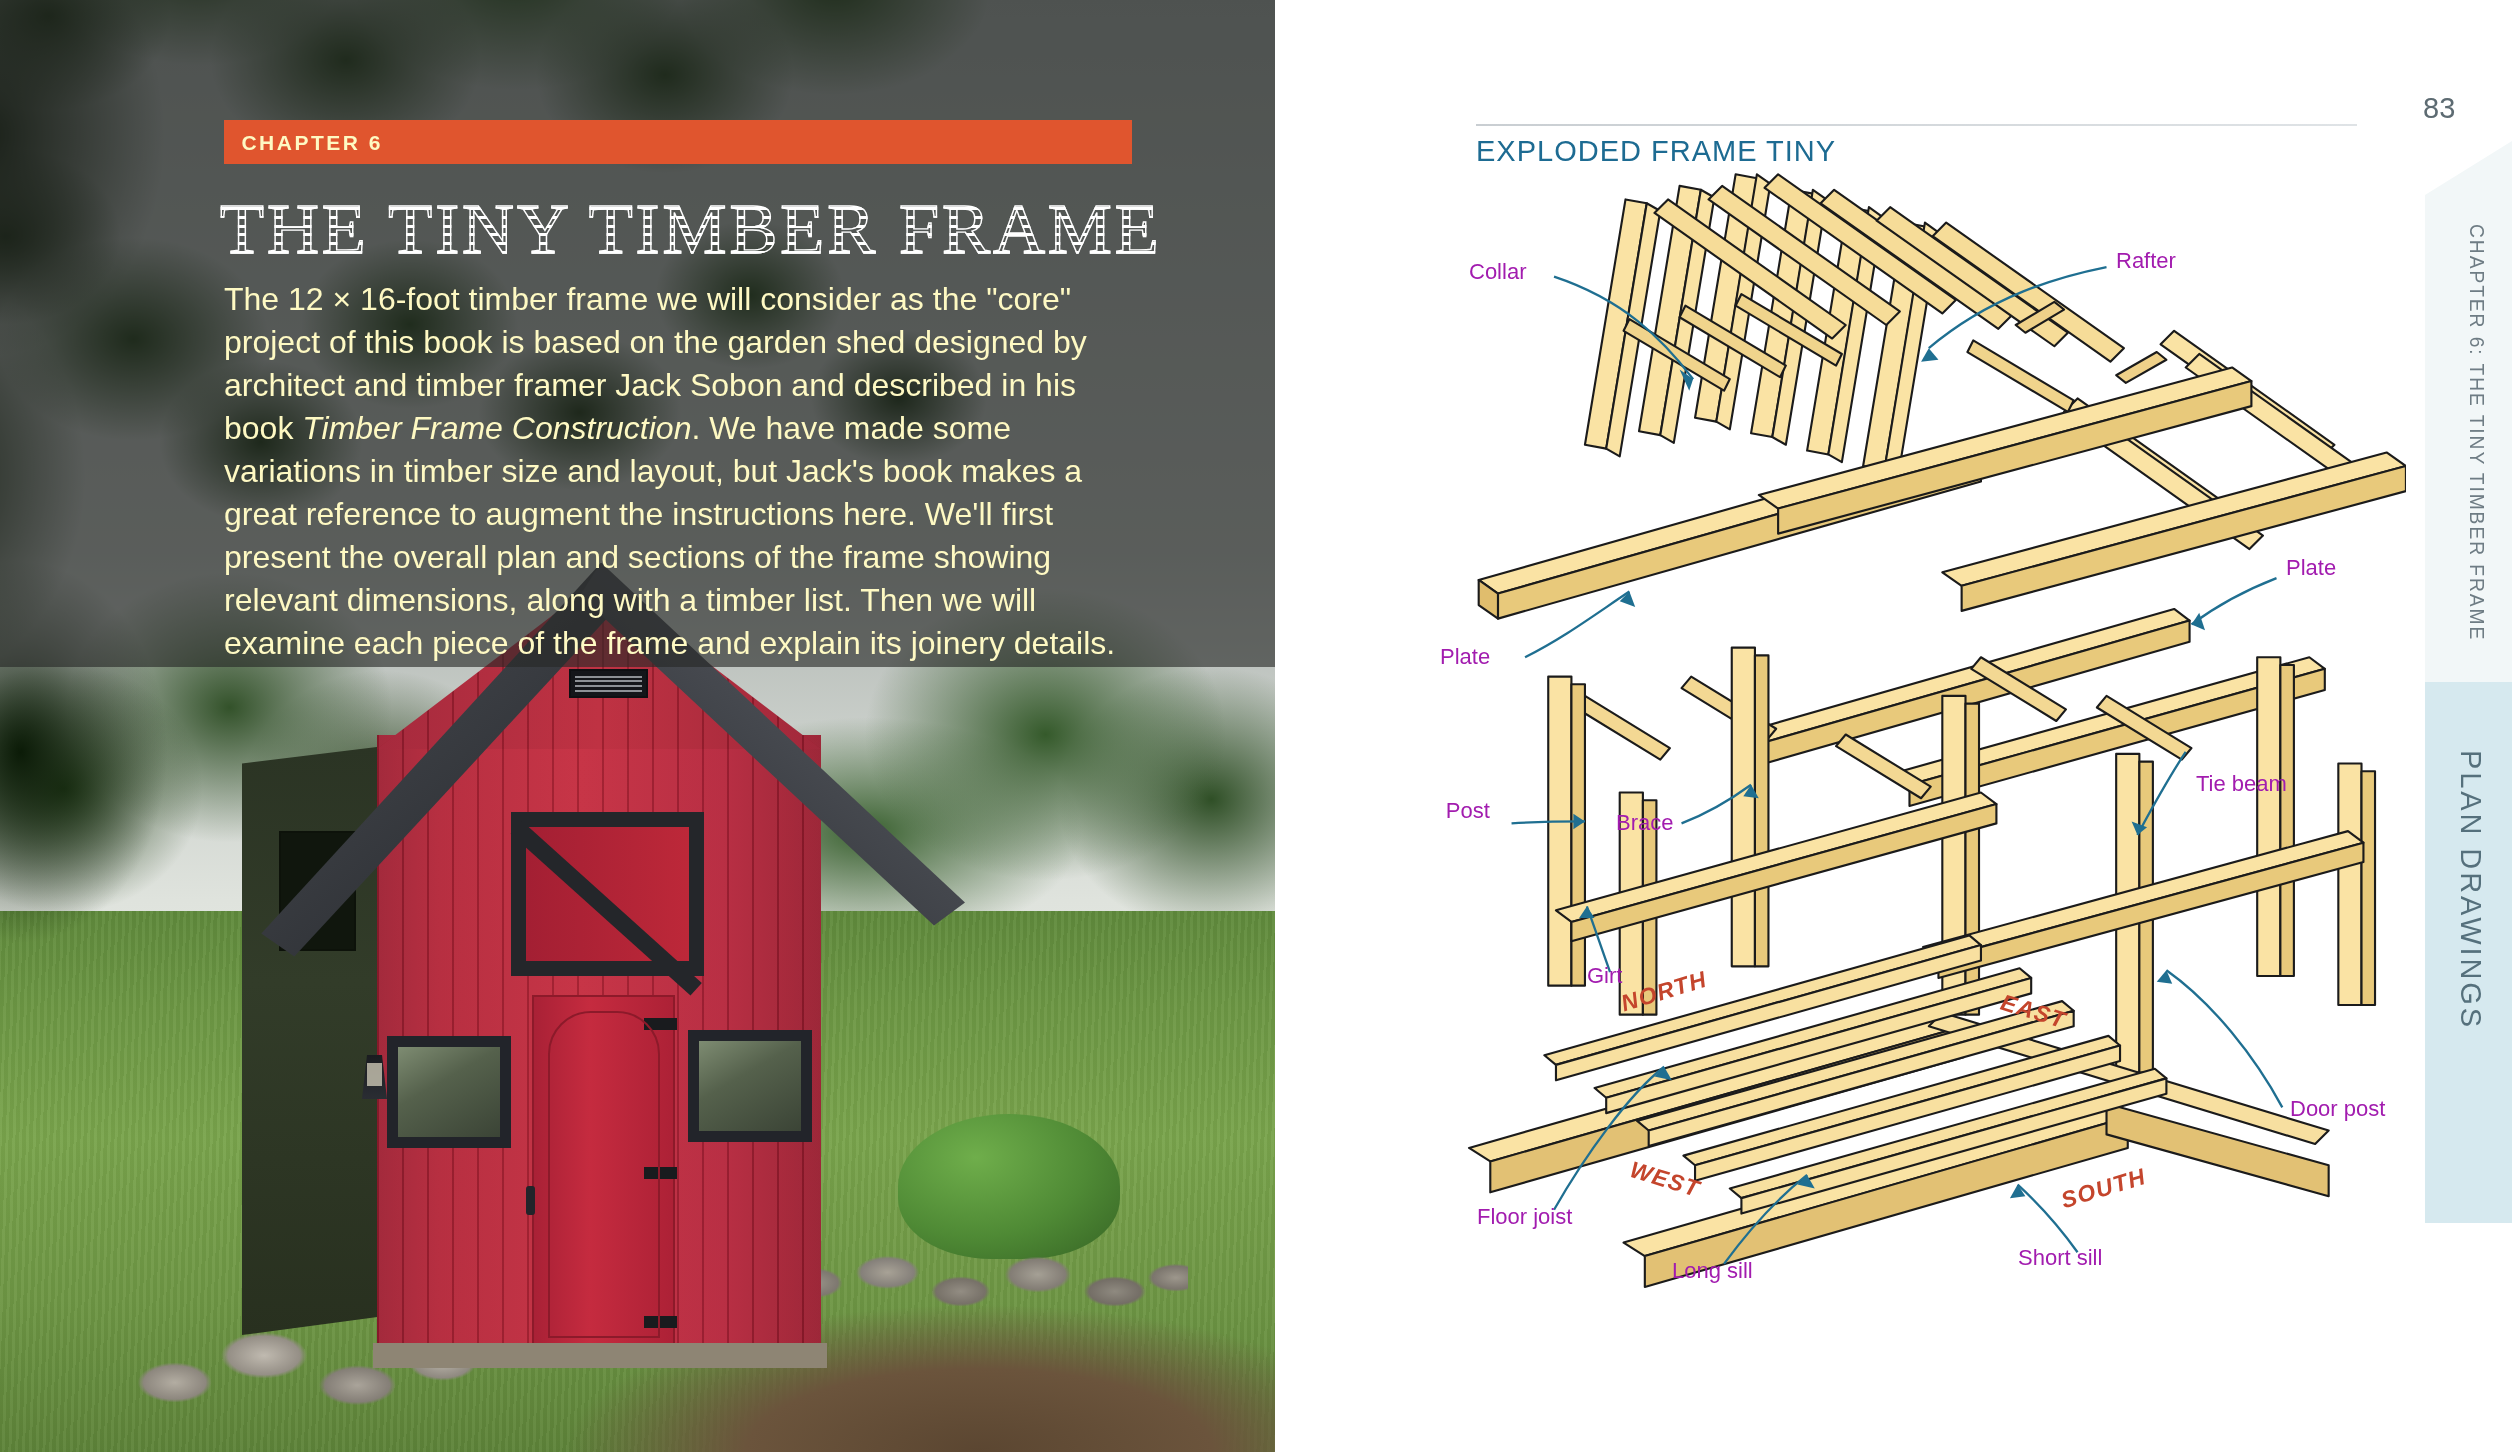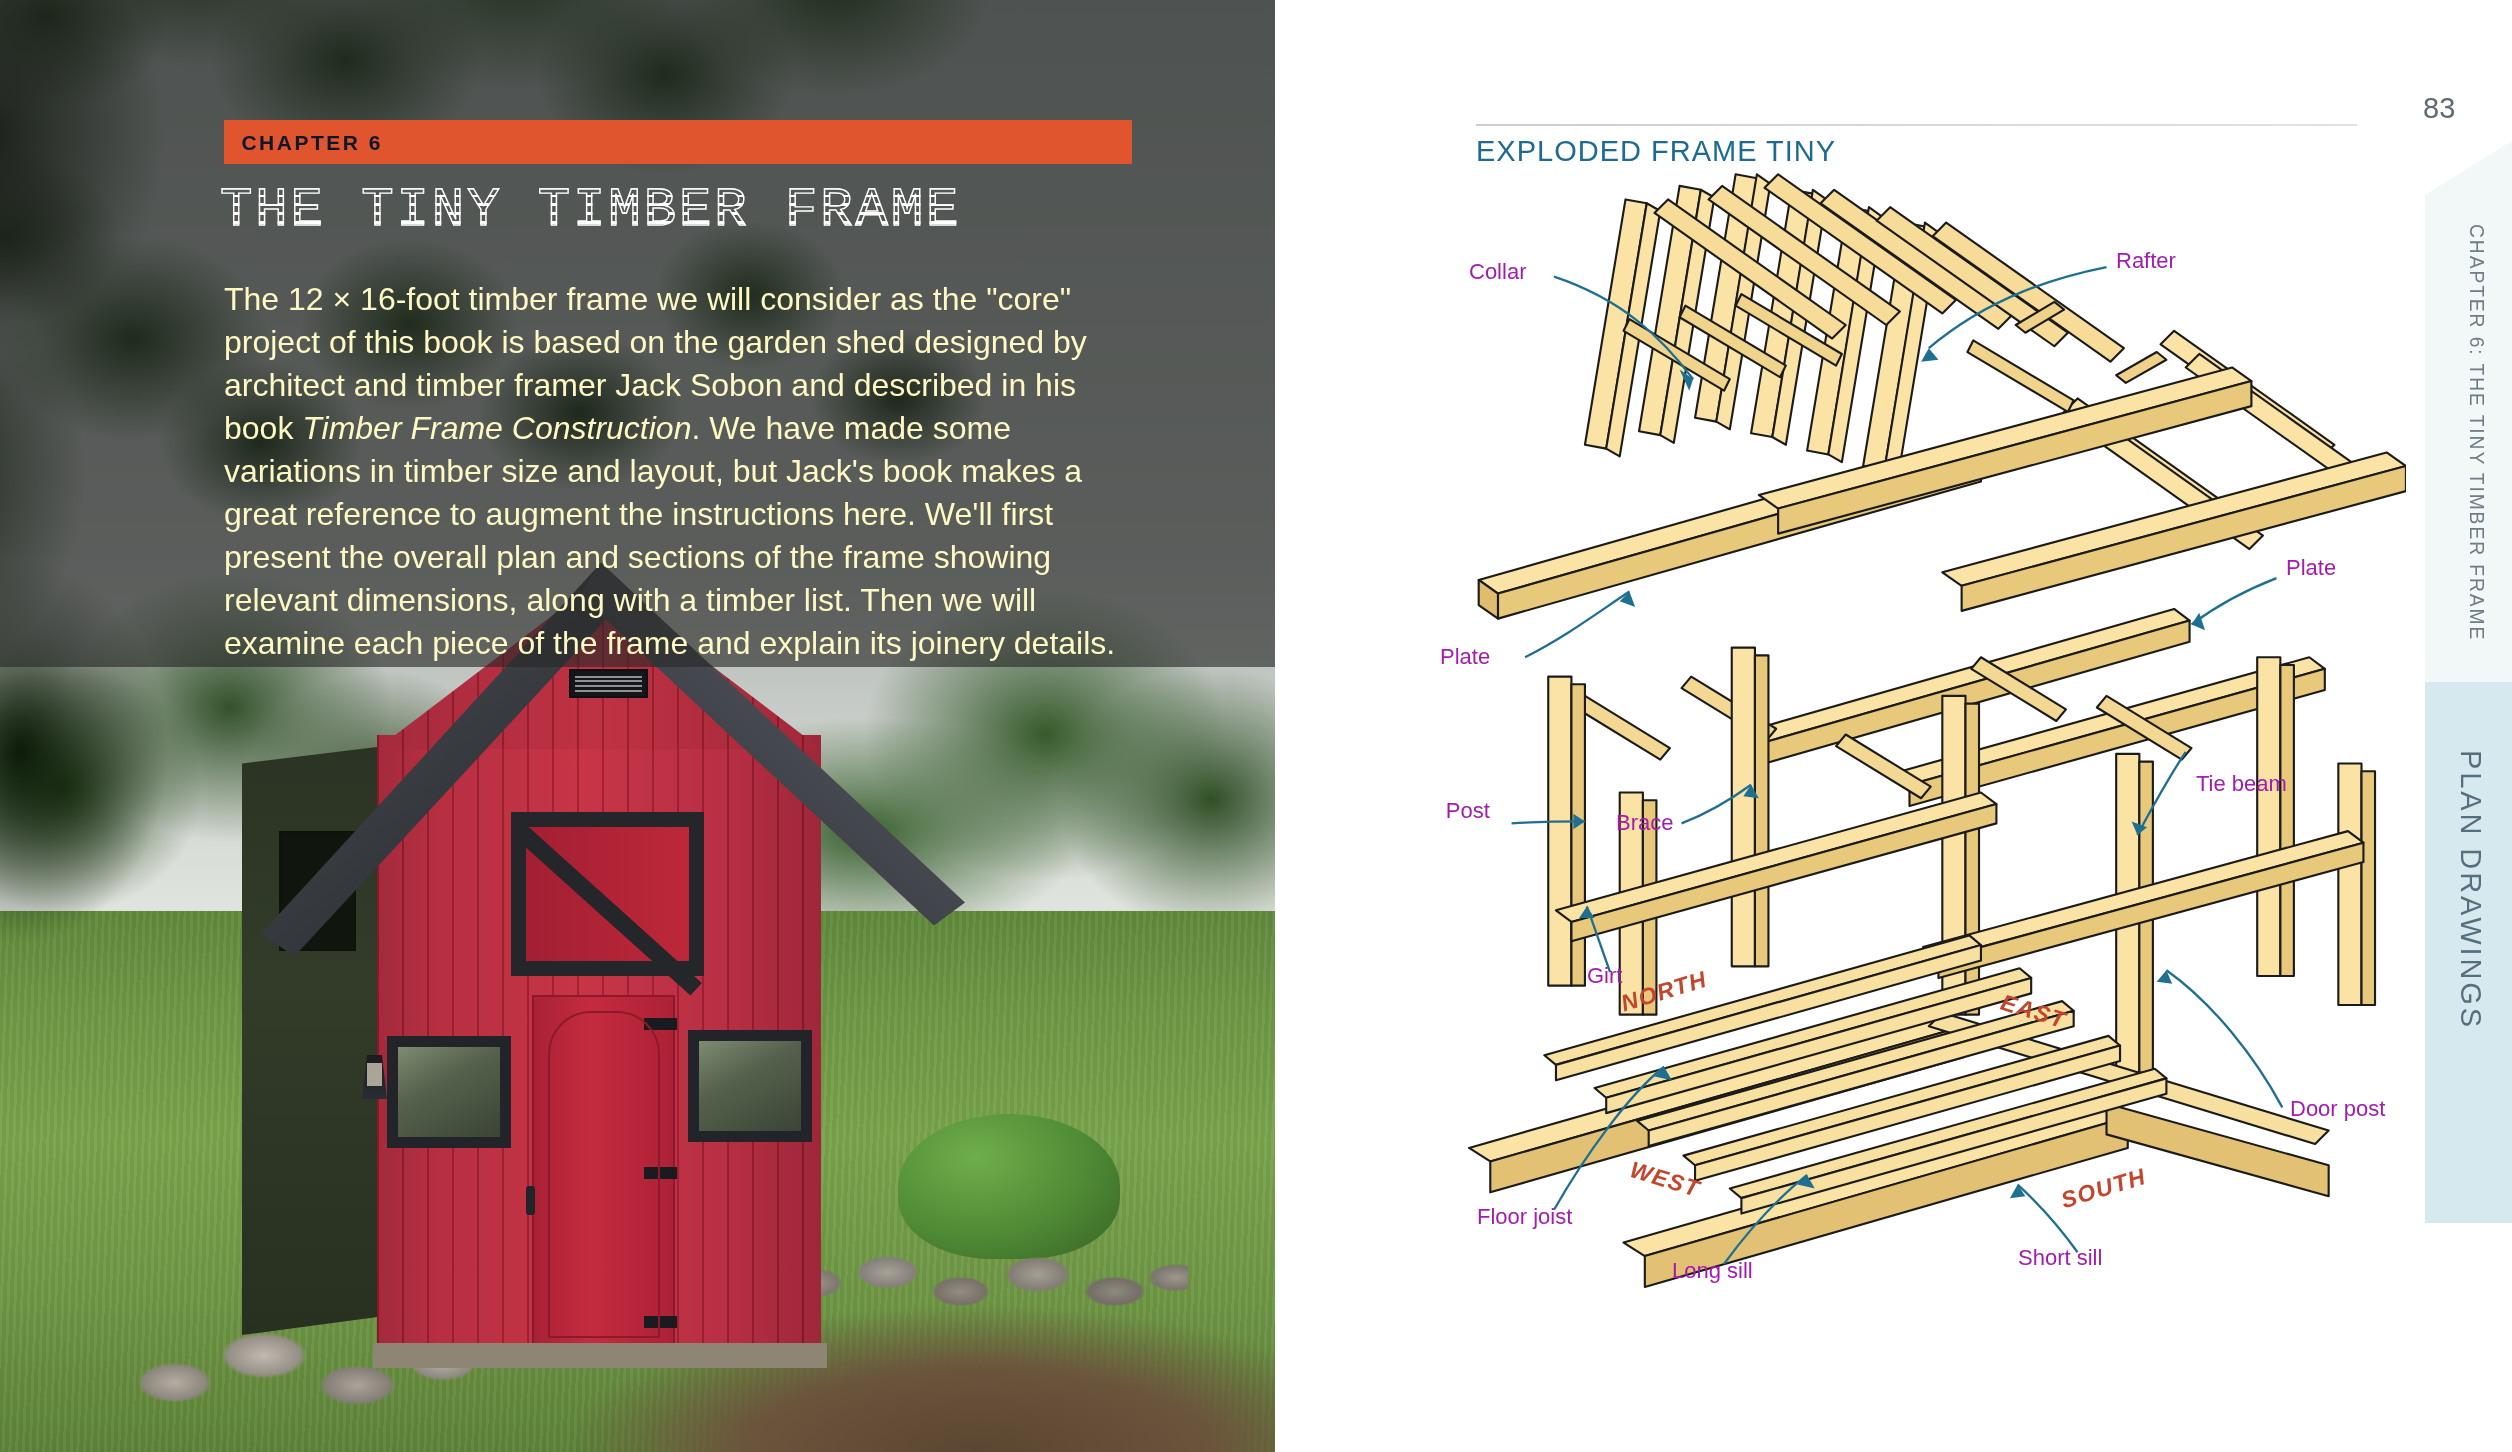--- a/index.html
+++ b/index.html
@@ -107,23 +107,23 @@
   .shed .win.w2{left:446px;top:450px;}
   .shed .lamp{position:absolute;left:120px;top:475px;width:25px;height:44px;
         background:linear-gradient(180deg,#1a1c20,#2a2d33);clip-path:polygon(20% 0,80% 0,100% 100%,0 100%);}
   .shed .lamp:after{content:"";position:absolute;left:4.8px;top:7.7px;width:15.5px;height:23px;background:#d7d2bd;opacity:.75;}
   .shed .found{position:absolute;left:131px;top:763px;width:454px;height:25px;background:#8e8574;}
 
   
   .scrim{position:absolute;left:0;top:0;width:1275px;height:667px;background:rgba(38,40,38,.62);}
 
   .chapter-bar{position:absolute;left:224px;top:120px;width:908px;height:44px;background:#e0552e;}
-  .chapter-bar span{position:absolute;left:17.4px;top:10.6px;font-size:21px;font-weight:bold;letter-spacing:2.5px;color:#0f172a;}
-  .chapter-title{position:absolute;left:220px;top:180px;font-size:54px;letter-spacing:2.9px;color:#ffffff;
-        font-family:Liberation Mono, monospace;font-weight:300;white-space:nowrap;
+  .chapter-bar span{position:absolute;left:17.4px;top:10.6px;font-size:21px;font-weight:bold;letter-spacing:2.5px;color:#fef9c3;}
+  .chapter-title{position:absolute;left:220px;top:188px;font-size:72px;letter-spacing:2.9px;color:#ffffff;
+        font-family:Liberation Serif, serif;font-weight:300;white-space:nowrap;
         -webkit-text-stroke:1.4px #ffffff;color:transparent;
         background:repeating-linear-gradient(0deg,#ffffff 0 2.9px,rgba(255,255,255,0) 2.9px 8.7px);
         -webkit-background-clip:text;background-clip:text;}
   .chapter-body{position:absolute;left:224px;top:278px;width:908px;font-size:32px;line-height:43px;color:#fef9c3;}
   .chapter-body i{font-style:italic;}
 
   
   .right-page{position:relative;width:1237px;height:1452px;background:#ffffff;}
   .rule{position:absolute;left:1476px;top:124px;width:881px;height:1.9px;
         background:linear-gradient(90deg,#c9ced2,#dfe3e6);}

